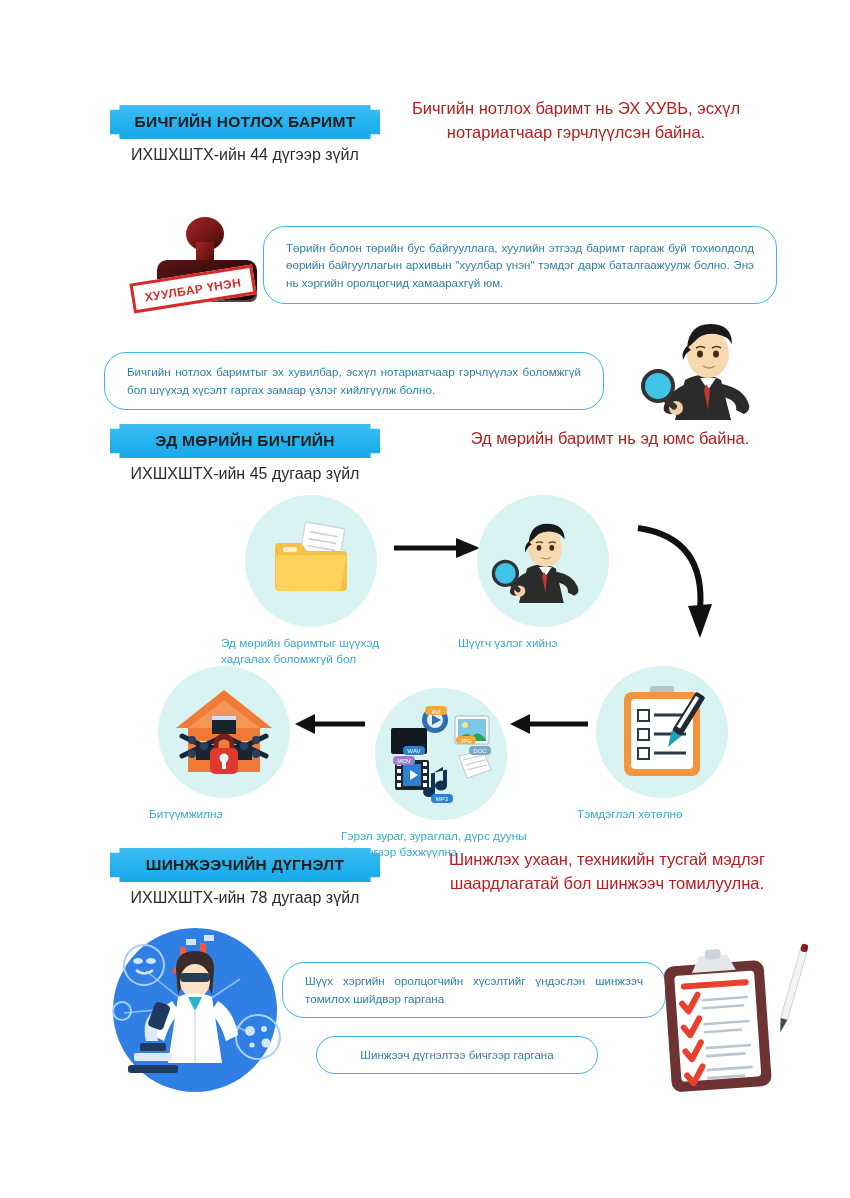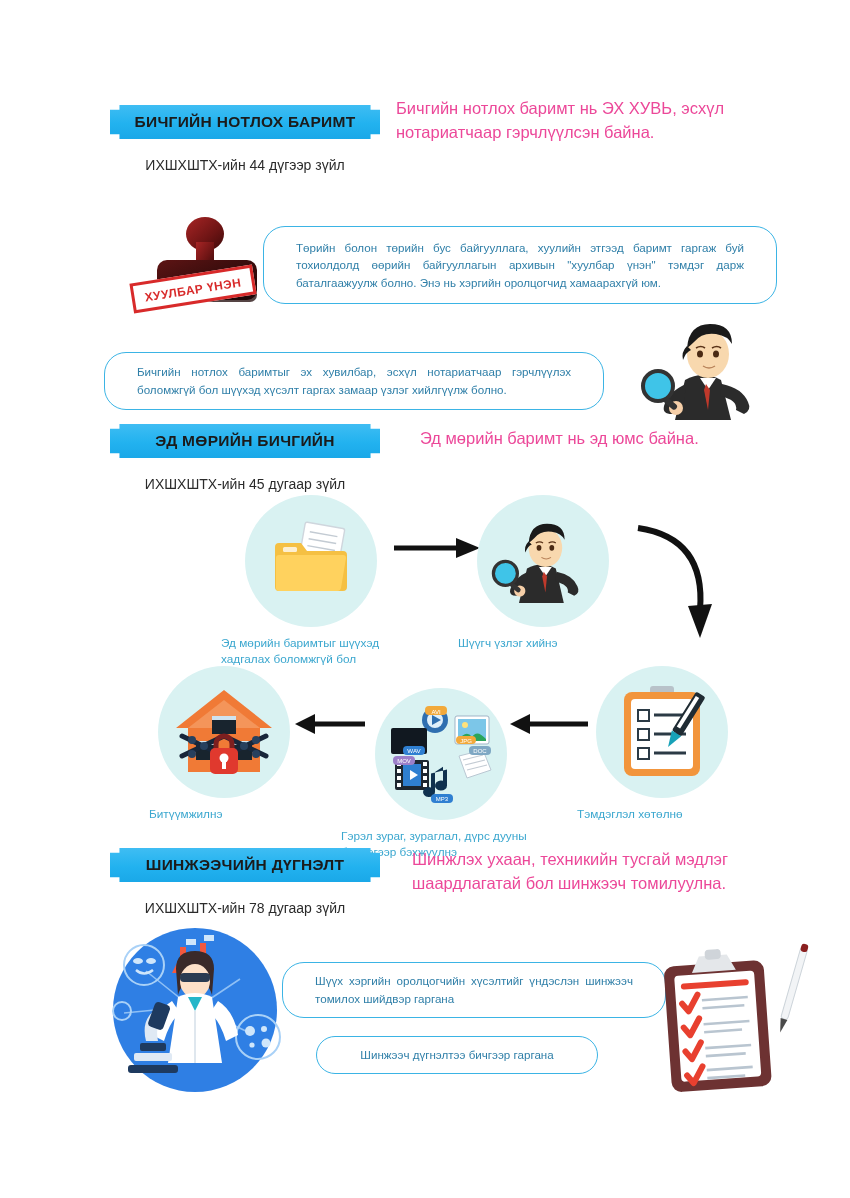--- a/index.html
+++ b/index.html
@@ -29,49 +29,50 @@
     box-shadow: 0 2px 3px rgba(0,0,0,.18);
   }
   .banner-label {
     font-weight: bold;
     font-size: 15.5px;
     letter-spacing: .3px;
     color: #1b1b1b;
     white-space: nowrap;
   }
   .banner-sub {
-    margin-top: 18px;
+    margin-top: 7px;
     text-align: center;
-    font-size: 14px;
+    font-size: 16px;
     color: #2b2b2b;
     white-space: nowrap;
   }
 
   
   .headline {
     position: absolute;
     font-size: 16.5px;
     line-height: 1.45;
-    color: #ec4899;
+    color: #b91c1c;
+    text-align: center;
   }
 
   
   .bubble {
     position: absolute;
     border: 1.6px solid #3bb4e5;
     border-radius: 22px;
     background: #ffffff;
     color: #2f7fa8;
     font-size: 11.6px;
     line-height: 1.52;
     padding: 9px 16px;
     display: flex; align-items: center;
   }
   .bubble.justify p { text-align: justify; }
-  .bubble p { margin: 16px; width: 100%; }
+  .bubble p { margin: 6px; width: 100%; }
   .bubble.center { justify-content: flex-end; }
   .bubble.center p { text-align: center; }
 
   
   .node { position: absolute; width: 132px; }
   .node .circle {
     width: 132px; height: 132px; border-radius: 50%;
     background: #d9f2f2;
     position: relative; overflow: hidden;
     display: flex; align-items: center; justify-content: center;

